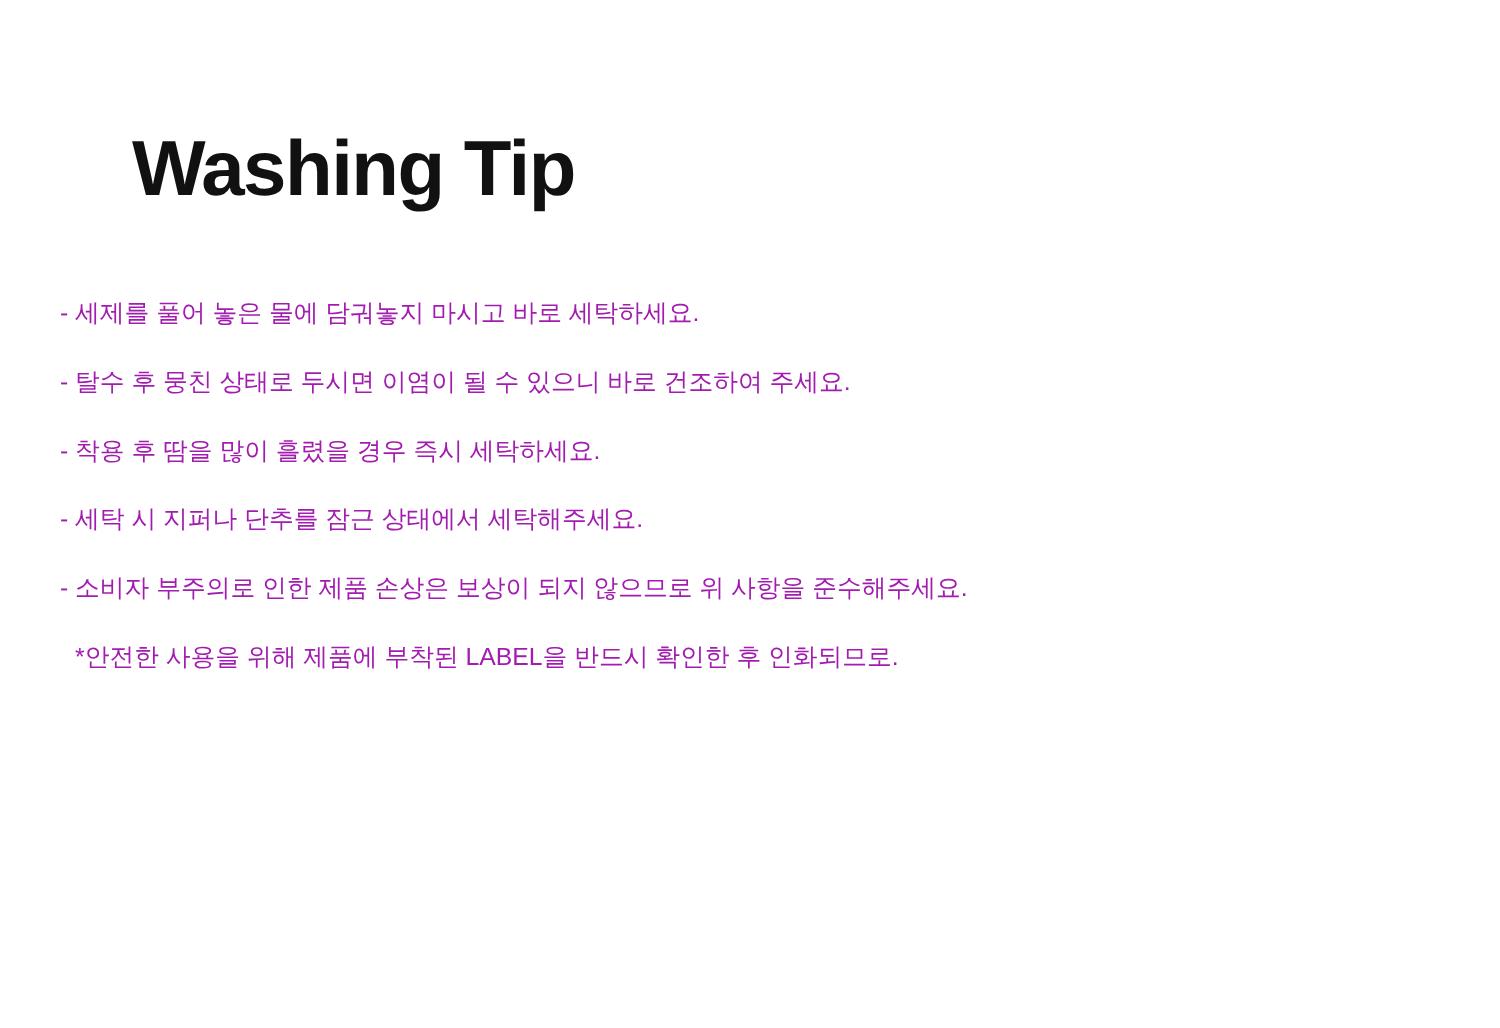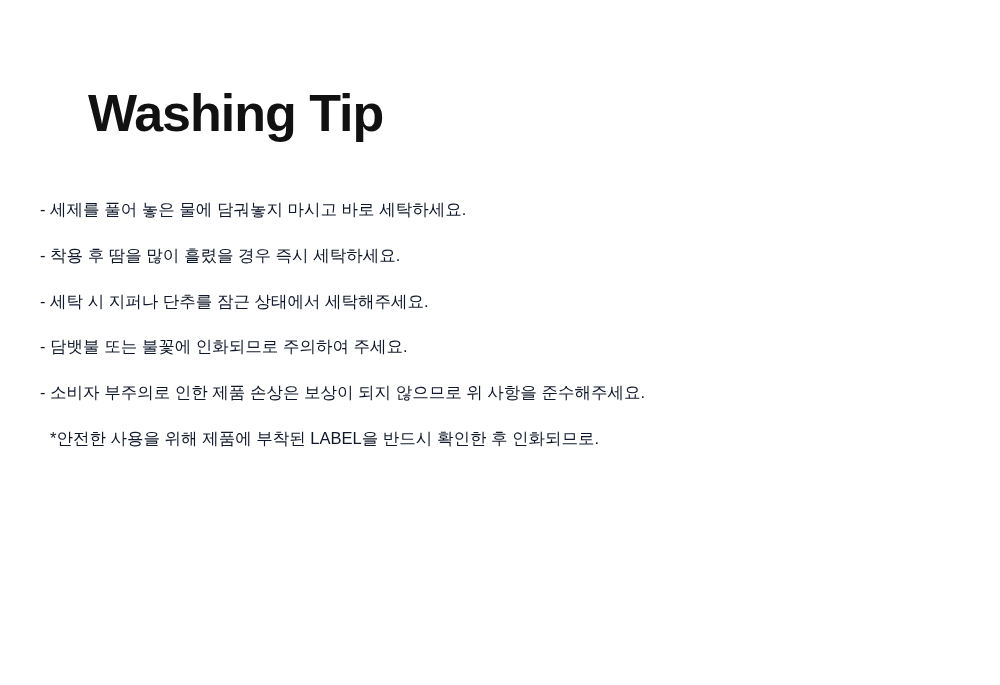--- a/index.html
+++ b/index.html
@@ -33,38 +33,38 @@
   }
   .tips {
     position: absolute;
     left: 40px;
     top: 198px;
     width: 920px;
   }
   .tip-line {
     font-size: 16.5px;
     line-height: 1.35;
-    color: #0f172a;
+    color: #a21caf;
     margin-bottom: 23.5px;
     white-space: nowrap;
   }
   .tip-line.note {
     padding-left: 10px;
     margin-bottom: 0;
   }
 </style>
 </head>
 <body>
 
 <div class="page">
 
   <h1 class="title">Washing Tip</h1>
 
   <div class="tips">
     <div class="tip-line">- 세제를 풀어 놓은 물에 담궈놓지 마시고 바로 세탁하세요.</div>
+    <div class="tip-line">- 탈수 후 뭉친 상태로 두시면 이염이 될 수 있으니 바로 건조하여 주세요.</div>
     <div class="tip-line">- 착용 후 땀을 많이 흘렸을 경우 즉시 세탁하세요.</div>
     <div class="tip-line">- 세탁 시 지퍼나 단추를 잠근 상태에서 세탁해주세요.</div>
-    <div class="tip-line">- 담뱃불 또는 불꽃에 인화되므로 주의하여 주세요.</div>
     <div class="tip-line">- 소비자 부주의로 인한 제품 손상은 보상이 되지 않으므로 위 사항을 준수해주세요.</div>
     <div class="tip-line note">*안전한 사용을 위해 제품에 부착된 LABEL을 반드시 확인한 후 인화되므로.</div>
   </div>
 
 </div>
 
 </body></html>

